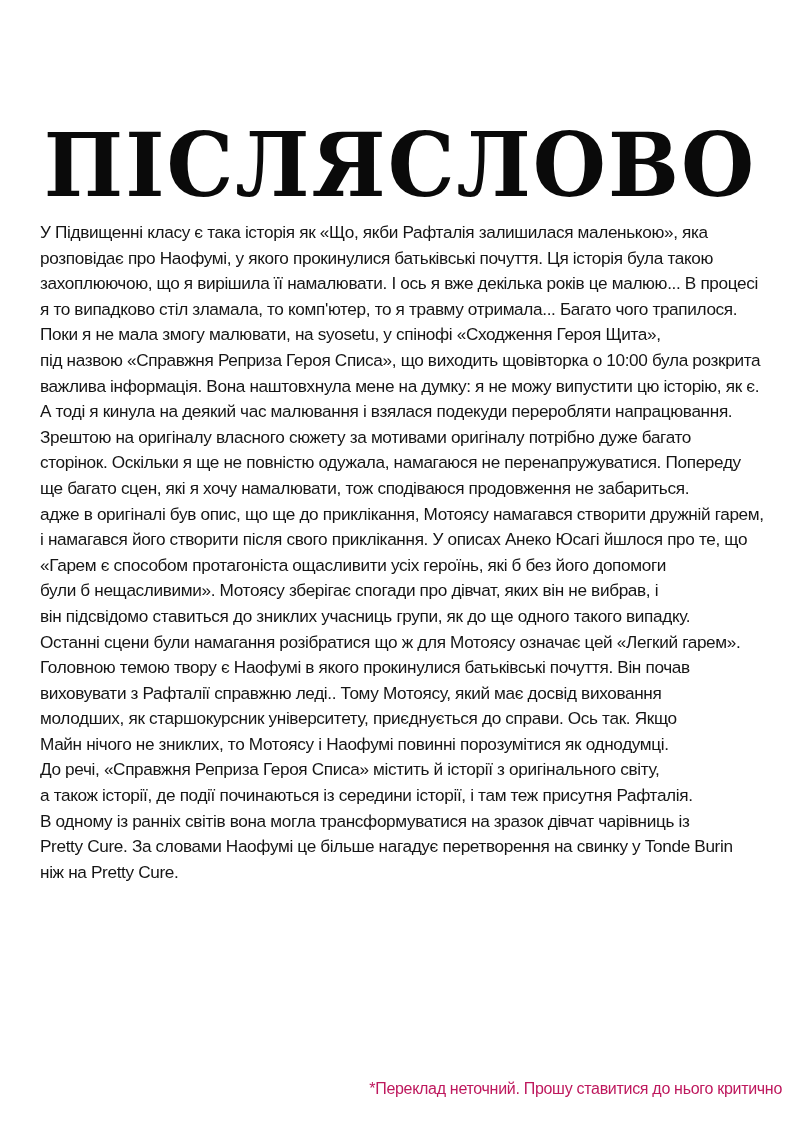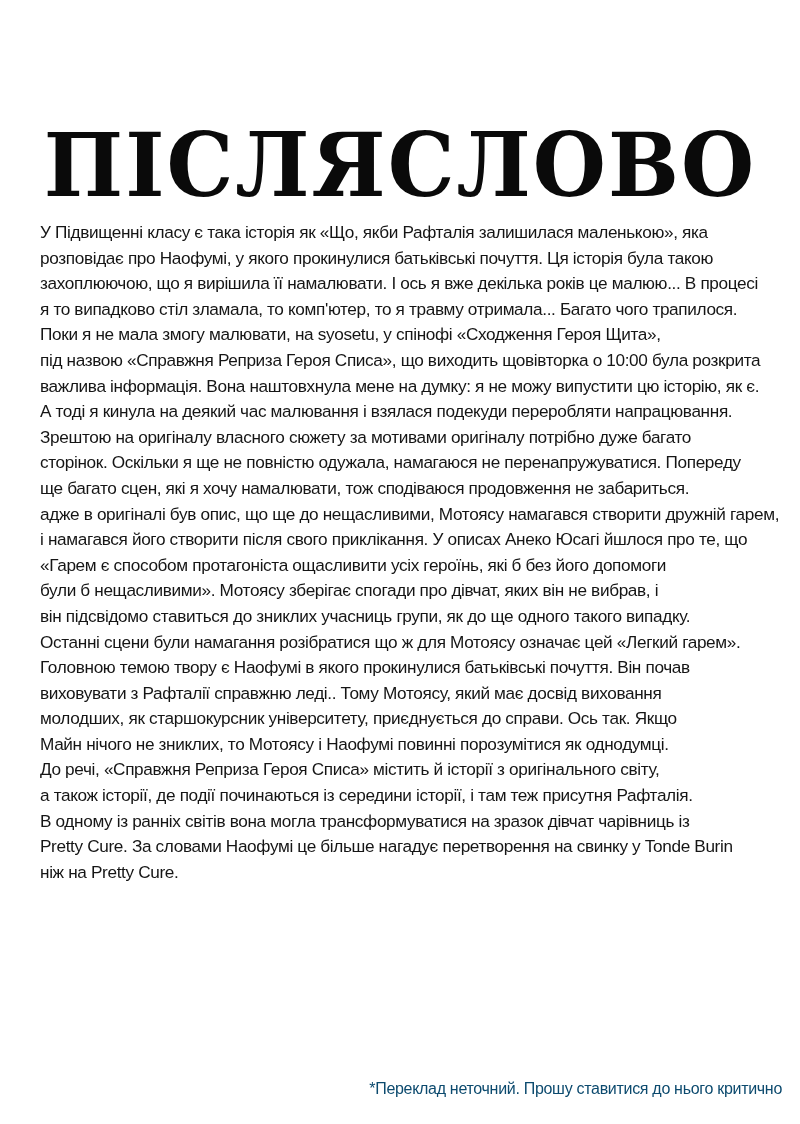--- a/index.html
+++ b/index.html
@@ -20,21 +20,21 @@
       font-size: 17.2px;
       line-height: 25.6px;
       color: #151515;
       letter-spacing: -0.35px;
     }
     .line { white-space: nowrap; height: 25.6px; }
     .note {
       position: absolute; right: 18px; top: 1078px;
       font-family: "Liberation Sans", sans-serif;
       font-size: 16px; line-height: 22px;
-      color: #0c4a6e;
+      color: #be185d;
       letter-spacing: -0.3px;
       white-space: nowrap;
     }
   </style>
 </head>
 <body>
 
 <div class="title">ПІСЛЯСЛОВО</div>
 
 <div class="body">
@@ -42,21 +42,21 @@
   <div class="line">розповідає про Наофумі, у якого прокинулися батьківські почуття. Ця історія була такою</div>
   <div class="line">захоплюючою,  що я вирішила її намалювати. І ось я вже декілька років це малюю... В процесі</div>
   <div class="line">я то випадково стіл зламала, то комп'ютер, то я травму отримала... Багато чого трапилося.</div>
   <div class="line">   Поки я не мала змогу малювати, на syosetu, у спінофі «Сходження Героя Щита»,</div>
   <div class="line">під назвою «Справжня Реприза Героя Списа», що виходить щовівторка о 10:00 була розкрита</div>
   <div class="line">важлива інформація. Вона наштовхнула мене на думку: я не можу випустити цю історію, як є.</div>
   <div class="line">А тоді я кинула на деякий час малювання і взялася подекуди переробляти напрацювання.</div>
   <div class="line">Зрештою на оригіналу власного сюжету за мотивами оригіналу потрібно дуже багато</div>
   <div class="line">сторінок. Оскільки я ще не повністю одужала, намагаюся не перенапружуватися. Попереду</div>
   <div class="line">ще багато сцен, які я хочу намалювати, тож сподіваюся продовження не забариться.</div>
-  <div class="line">адже в оригіналі був опис, що ще до нещасливими, Мотоясу намагався створити дружній гарем,</div>
+  <div class="line">адже в оригіналі був опис, що ще до приклікання, Мотоясу намагався створити дружній гарем,</div>
   <div class="line">і намагався його створити після свого приклікання. У описах Анеко Юсагі йшлося про те, що</div>
   <div class="line">«Гарем є способом протагоніста ощасливити усіх героїнь,  які б без його допомоги</div>
   <div class="line">були б нещасливими». Мотоясу зберігає спогади про дівчат, яких він не вибрав, і</div>
   <div class="line">він підсвідомо ставиться до зниклих учасниць групи, як до ще одного такого випадку.</div>
   <div class="line">Останні сцени були намагання розібратися що ж для Мотоясу означає цей «Легкий гарем».</div>
   <div class="line">   Головною темою твору є Наофумі в якого прокинулися батьківські почуття. Він почав</div>
   <div class="line">виховувати з Рафталії справжню леді.. Тому Мотоясу, який має досвід виховання</div>
   <div class="line">молодших, як старшокурсник університету, приєднується до справи. Ось так. Якщо</div>
   <div class="line">Майн нічого не зниклих, то Мотоясу і Наофумі повинні порозумітися як однодумці.</div>
   <div class="line">   До речі, «Справжня Реприза Героя Списа» містить й історії з оригінального світу,</div>

